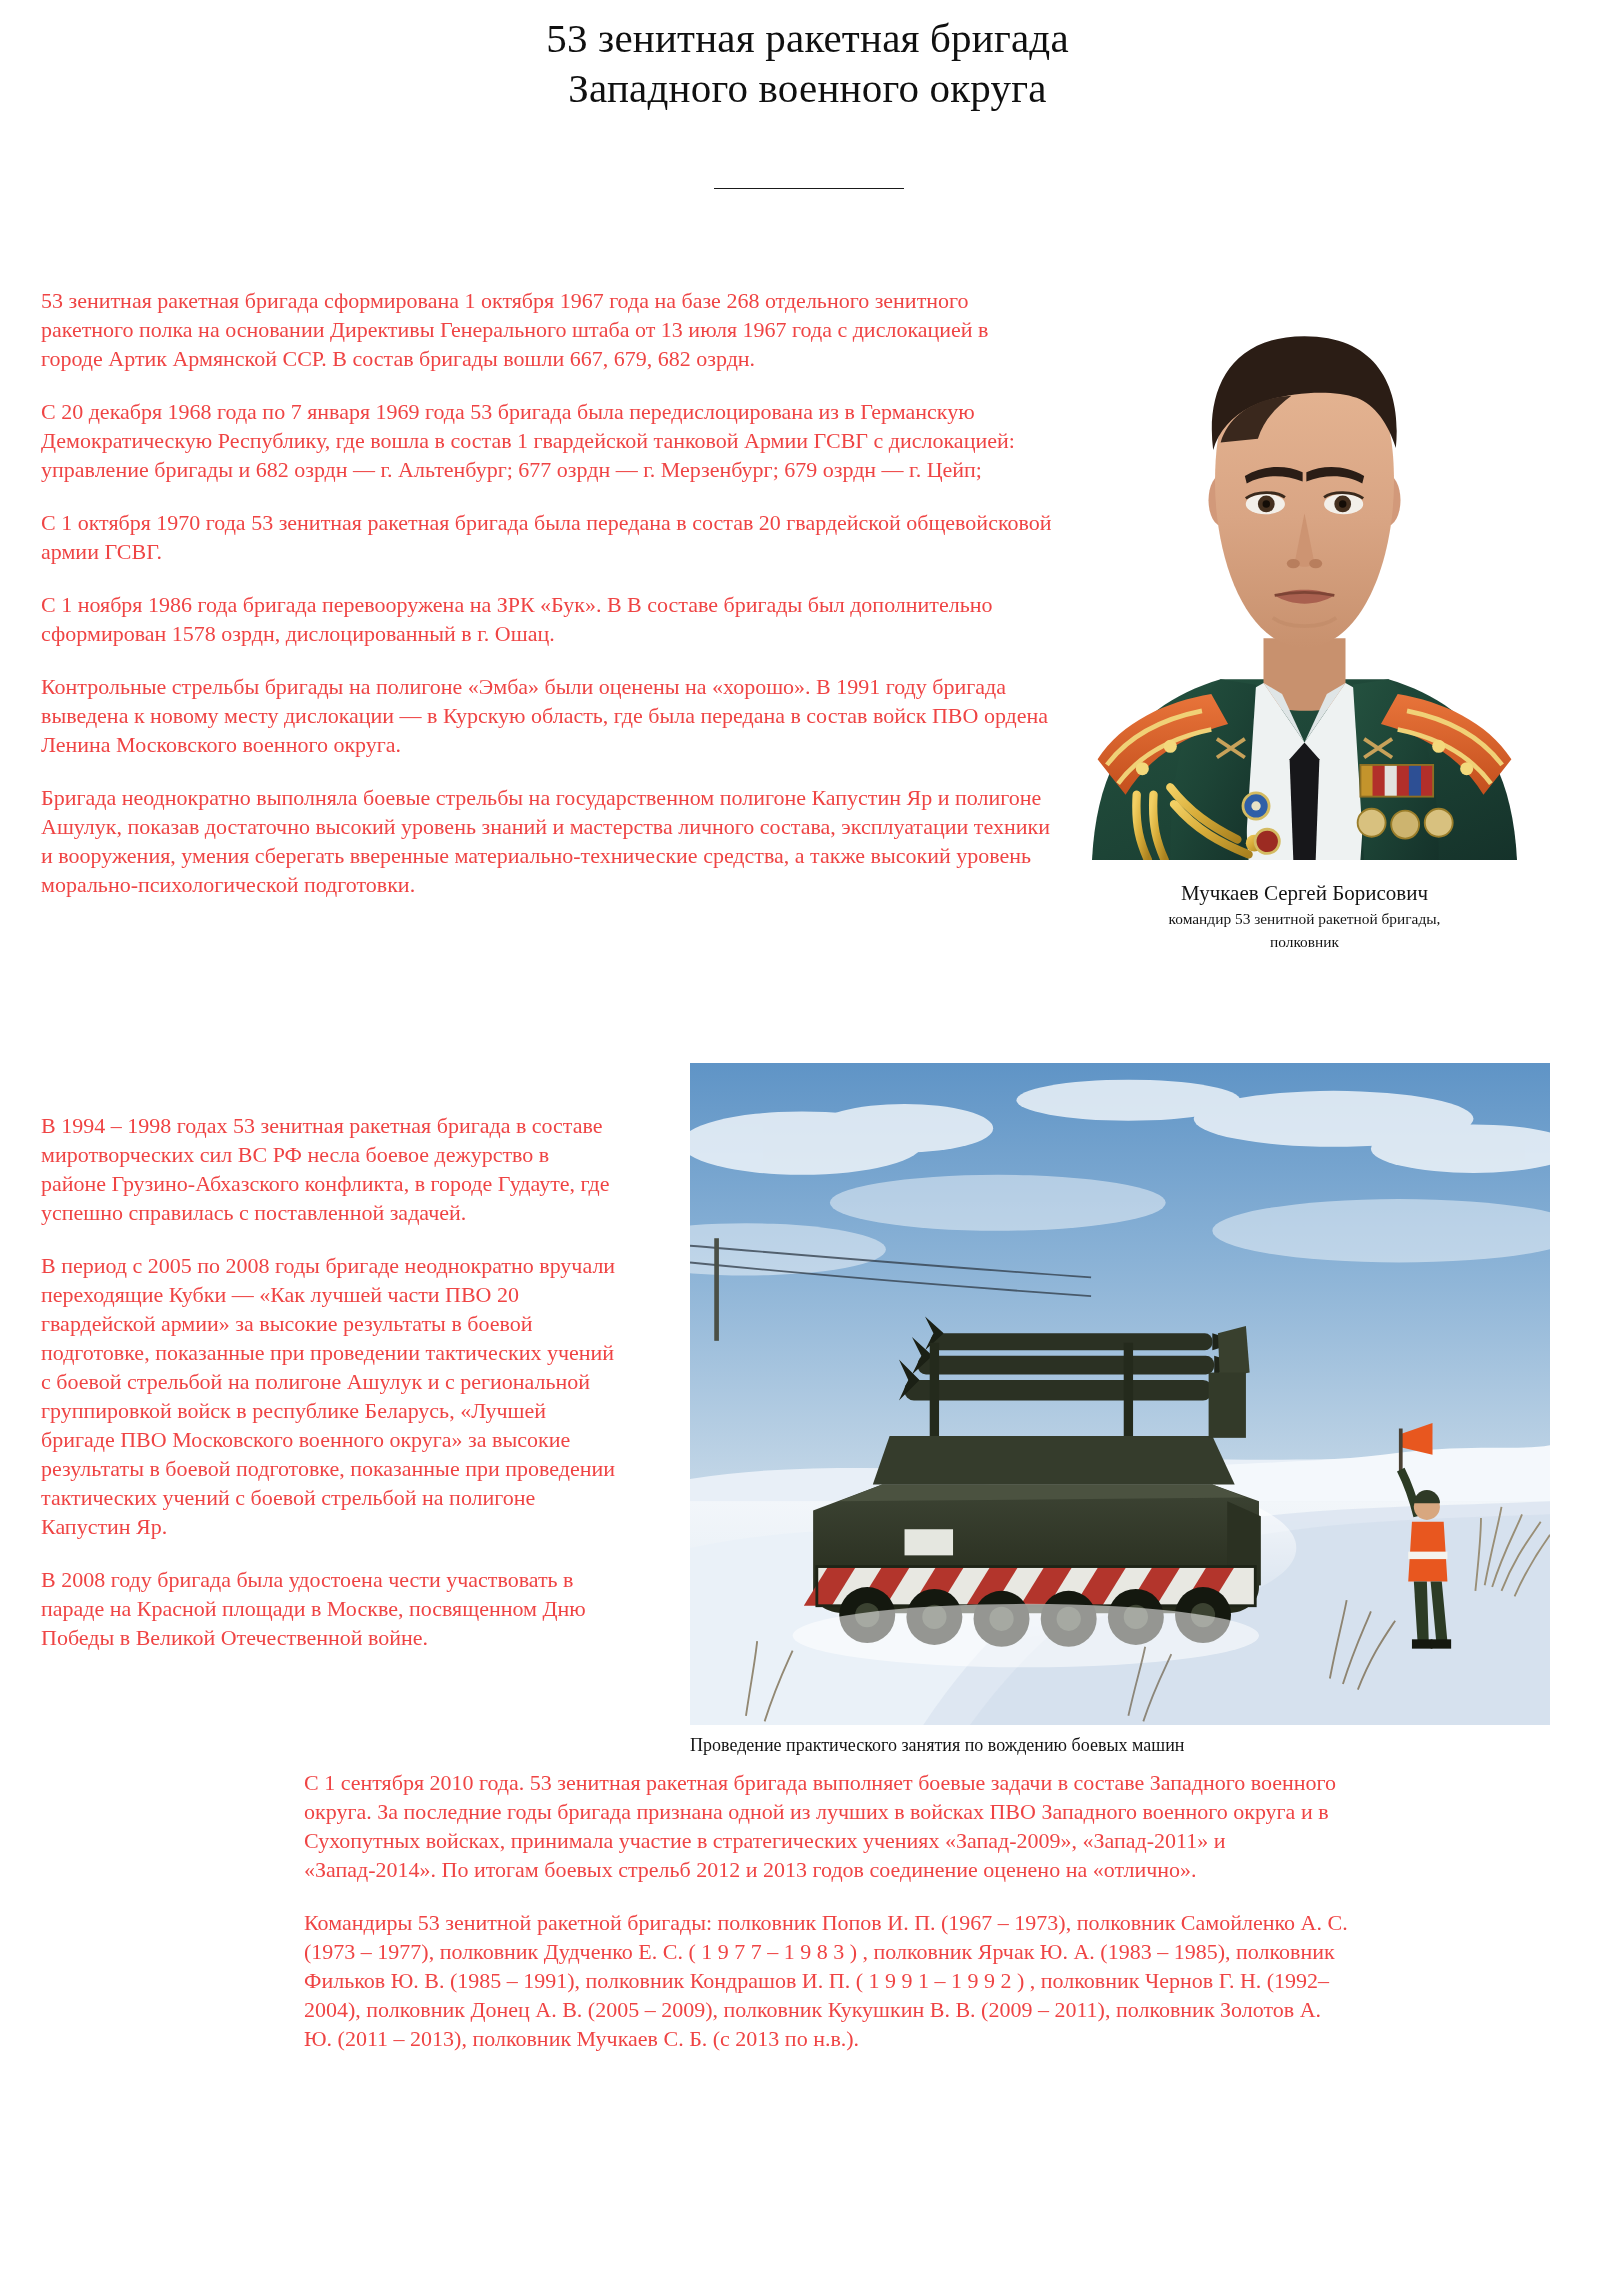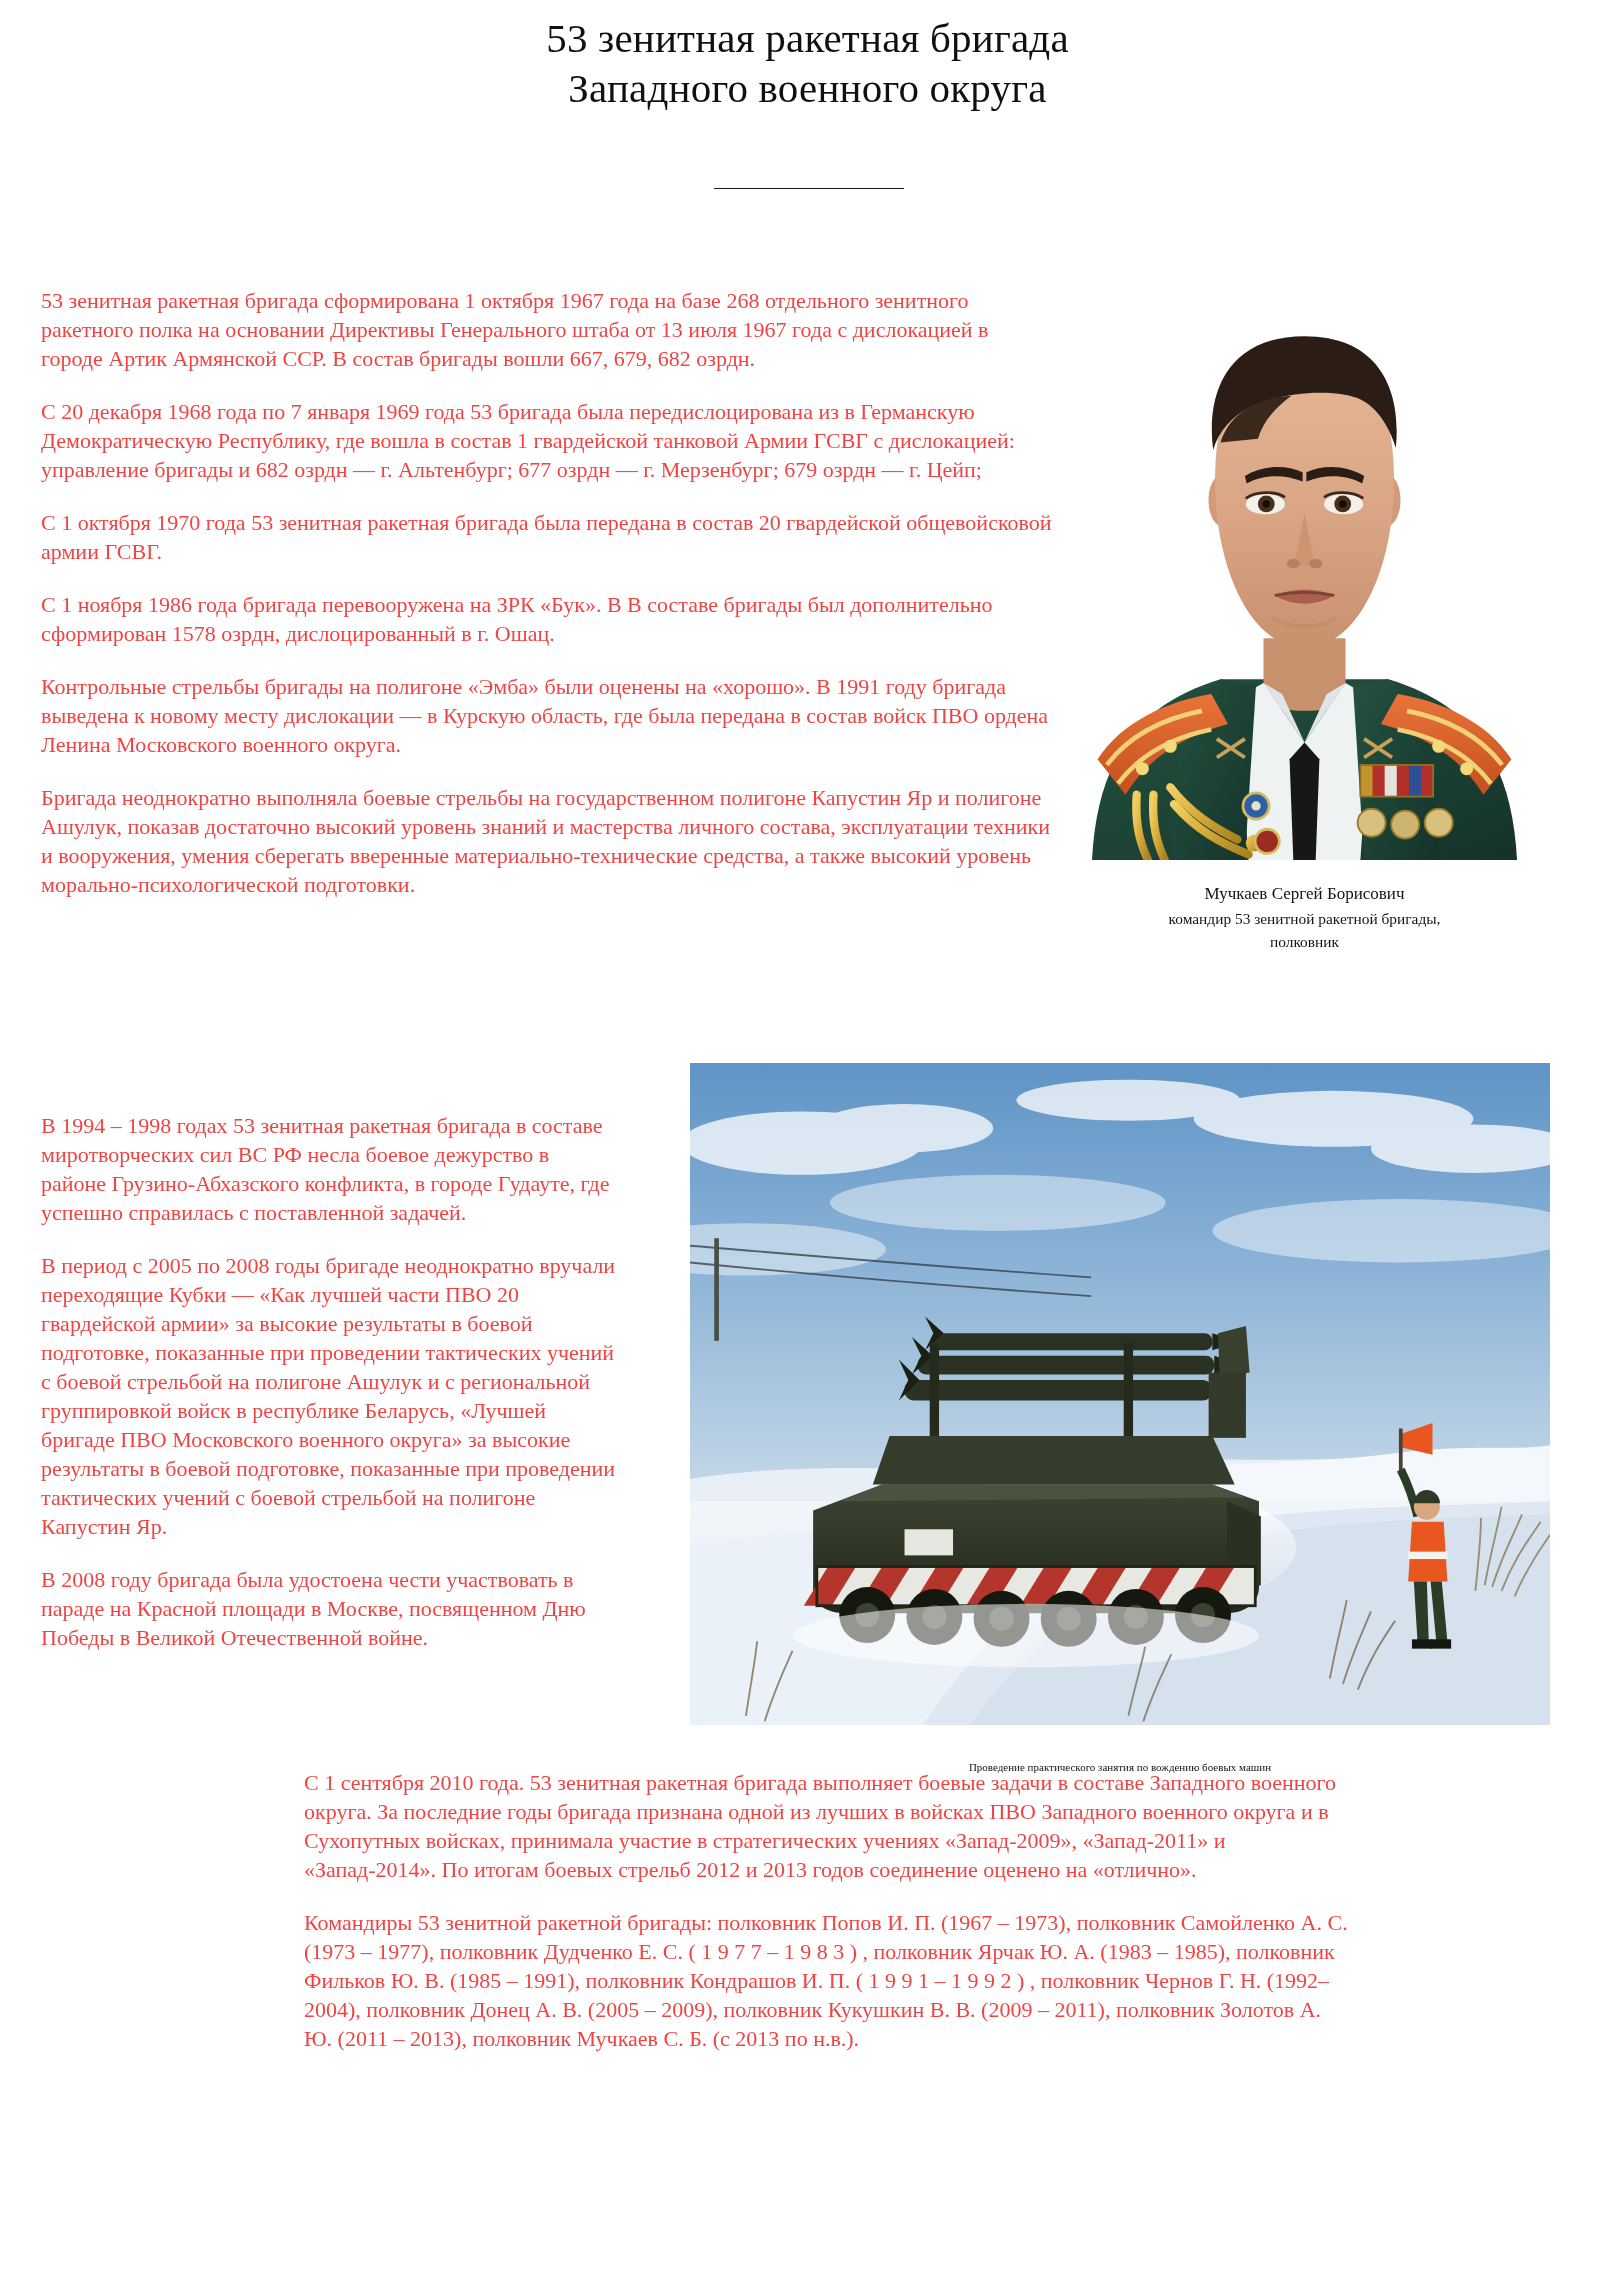--- a/index.html
+++ b/index.html
@@ -74,21 +74,21 @@
     overflow: hidden;
     background: #ffffff;
   }
   .portrait svg { display: block; width: 100%; height: 100%; }
 
   .portrait-caption {
     margin-top: 20.5px;
     text-align: center;
   }
   .cap-name {
-    font-size: 17px;
+    font-size: 21px;
     line-height: 25px;
     color: #141414;
   }
   .cap-role {
     font-size: 15.4px;
     line-height: 19.6px;
     color: #141414;
     margin-top: 3.7px;
   }
 
@@ -107,23 +107,23 @@
     width: 860px;
   }
   .photo {
     position: relative;
     width: 860px;
     height: 662px;
     overflow: hidden;
   }
   .photo svg { display: block; width: 100%; height: 100%; }
   .photo-caption {
-    margin-top: 32px;
-    text-align: center;
-    font-size: 11px;
+    margin-top: 10px;
+    text-align: left;
+    font-size: 18px;
     line-height: 21.4px;
     color: #141414;
   }
 
   
   .sec3-text {
     position: absolute;
     top: 1746px;
     left: 304px;
     width: 1044px;

